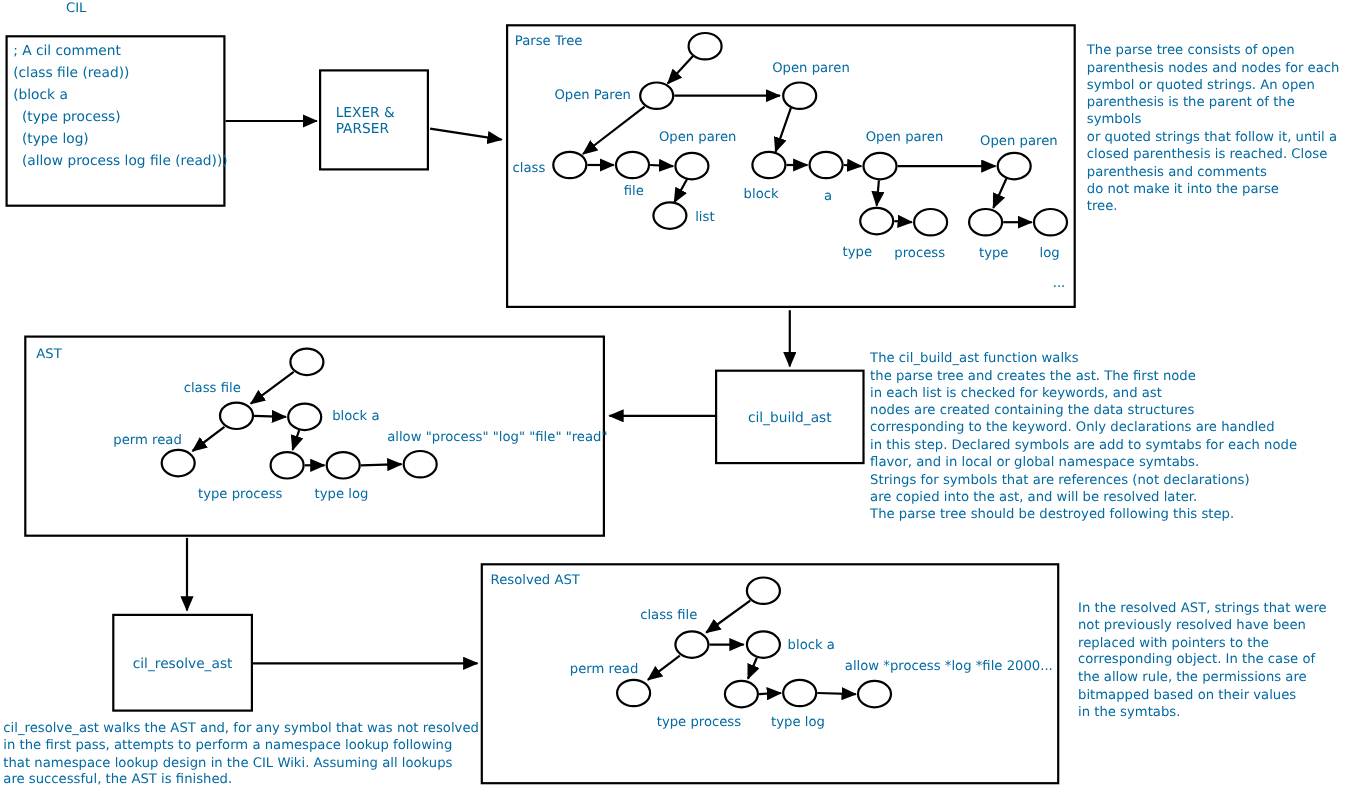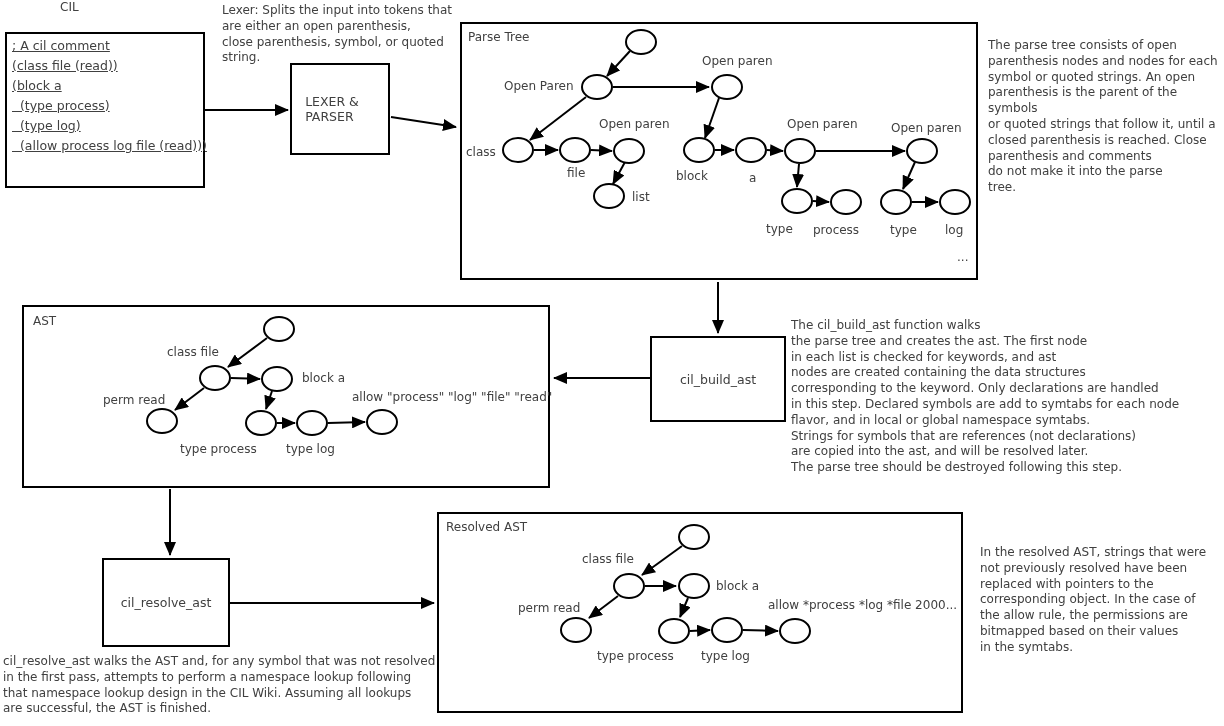--- a/index.html
+++ b/index.html
@@ -1,18 +1,18 @@
 <!DOCTYPE html>
 <html><head>
 <meta charset="utf-8">
 <style>
   html,body{margin:0;padding:0;background:#ffffff;}
   .canvas{
     position:relative;width:1224px;height:726px;background:#fff;
-    font-family:"DejaVu Sans","Liberation Sans",sans-serif;color:#404040;overflow:hidden;
+    font-family:"DejaVu Sans","Liberation Sans",sans-serif;color:#0369a1;overflow:hidden;
   }
   .overlay{position:absolute;left:0;top:0;width:1224px;height:726px;z-index:2;}
   .box{position:absolute;border:2px solid #000;background:transparent;box-sizing:border-box;z-index:1;}
   .lbl{position:absolute;z-index:3;font-size:12px;line-height:15px;white-space:pre;}
   .note{position:absolute;z-index:3;font-size:12px;line-height:15.8px;white-space:pre-line;}
   .code{position:absolute;z-index:3;font-size:12.5px;line-height:20px;white-space:pre;}
   .boxlabel{position:absolute;z-index:3;font-size:12.5px;display:flex;align-items:center;justify-content:center;text-align:center;white-space:pre-line;}
 </style>
 </head>
 <body>
@@ -101,31 +101,27 @@
       <ellipse cx="629" cy="586" rx="15" ry="12"></ellipse>
       <ellipse cx="694" cy="586" rx="15" ry="12"></ellipse>
       <ellipse cx="576" cy="630" rx="15" ry="12"></ellipse>
       <ellipse cx="674" cy="631" rx="15" ry="12"></ellipse>
       <ellipse cx="727" cy="630" rx="15" ry="12"></ellipse>
       <ellipse cx="795" cy="631" rx="15" ry="12"></ellipse>
     </g>
   </svg>
 
   <div class="lbl" style="left:60px;top:0px;">CIL</div>
-  <div class="code" style="left:12px;top:36px;text-decoration:underline;">; A cil comment
+  <div class="code" style="left:12px;top:36px;">; A cil comment
 (class file (read))
 (block a
   (type process)
   (type log)
   (allow process log file (read)))</div>
 
-  <div class="note" style="left:222px;top:3px;width:242px;">Lexer: Splits the input into tokens that
-are either an open parenthesis,
-close parenthesis, symbol, or quoted
- string.</div>
   <div class="boxlabel" style="left:290px;top:63px;width:84px;height:92px;text-align:left;">LEXER &amp;
 PARSER</div>
 
   <div class="lbl" style="left:468px;top:30px;">Parse Tree</div>
   <div class="lbl" style="left:504px;top:79px;">Open Paren</div>
   <div class="lbl" style="left:702px;top:54px;">Open paren</div>
   <div class="lbl" style="left:599px;top:117px;">Open paren</div>
   <div class="lbl" style="left:787px;top:117px;">Open paren</div>
   <div class="lbl" style="left:891px;top:121px;">Open paren</div>
   <div class="lbl" style="left:466px;top:145px;">class</div>

